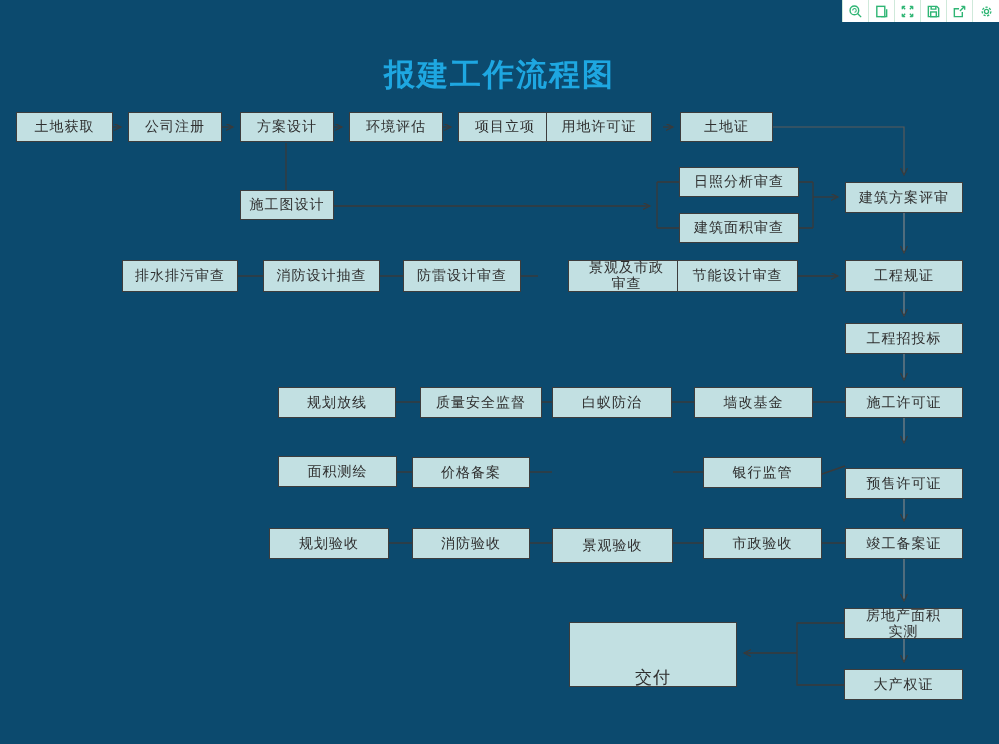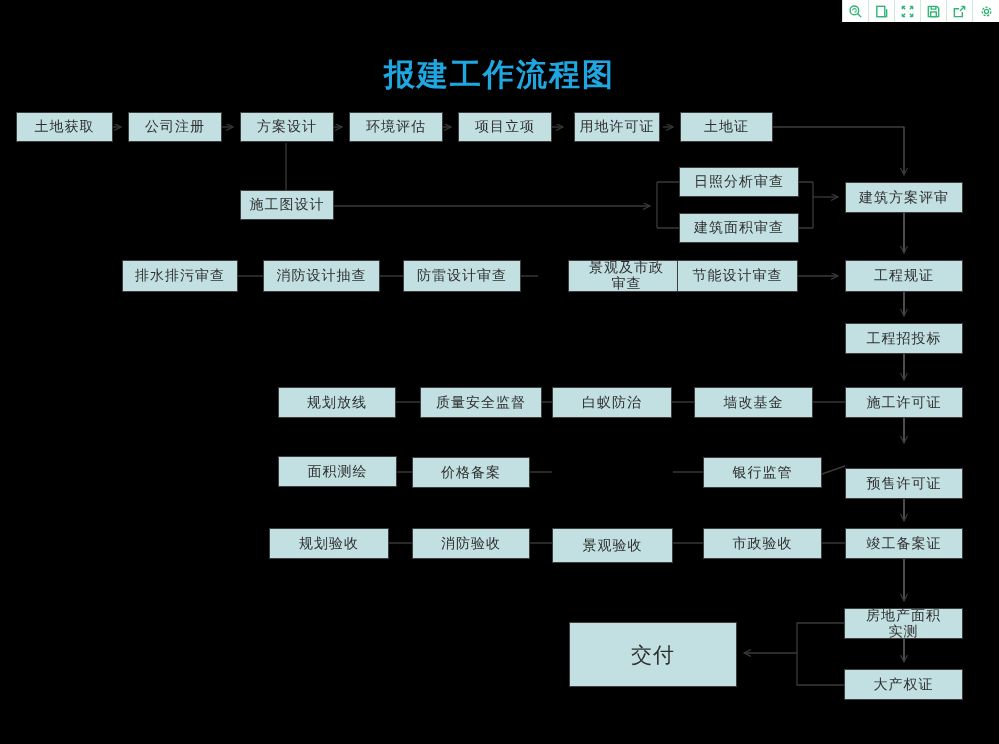--- a/index.html
+++ b/index.html
@@ -1,37 +1,37 @@
 <!DOCTYPE html>
 <html><head>
 <meta charset="utf-8">
 <style>
   * { margin:0; padding:0; box-sizing:border-box; }
   html,body { background:#ffffff; }
   #canvas {
-    position:relative; width:999px; height:744px; background:#000000;
+    position:relative; width:999px; height:744px; background:#0c4a6e;
     font-family:"Liberation Serif","DejaVu Serif",serif; overflow:hidden;
   }
   #edges { position:absolute; left:0; top:0; width:999px; height:744px; }
   .title {
     position:absolute; left:0; top:54px; width:100%; text-align:center;
     font-family:"Liberation Sans","DejaVu Sans",sans-serif;
     font-weight:bold; font-size:31px; letter-spacing:2px;
     color:var(--title-color,#1ea7e1);
   }
   .node {
     position:absolute; display:flex; align-items:center; justify-content:center;
     background:var(--node-fill,#c2e0e2);
     border:1.6px solid var(--node-border,#3d3d3d);
     color:var(--node-text,#2f2f2f);
     font-size:14px; letter-spacing:1px; text-align:center; line-height:16px;font-family:Liberation Serif, serif;
   }
   .node .lbl { display:inline-block; }
   .node.wrap .lbl { width:88px; }
-  .node.big { font-size:21px; }
+  .node.big { font-size:17px;align-items:flex-end; }
   .toolbar {
     position:absolute; top:0; right:0; height:22px; display:flex;
     background:#fff; border-left:1px solid #cfe9da; border-bottom:1px solid #cfe9da;
   }
   .tbtn {
     width:26px; height:22px; display:flex; align-items:center; justify-content:center;
     border-right:1px solid #cfe9da; cursor:pointer; background:#fff;
   }
   .tbtn:last-child { border-right:none; }
   .tbtn svg { display:block; }
@@ -166,21 +166,21 @@
     </div>
   <div class="node" style="left:240px;top:112px;width:94px;height:30px">
       <span class="lbl">方案设计</span>
     </div>
   <div class="node" style="left:349px;top:112px;width:94px;height:30px">
       <span class="lbl">环境评估</span>
     </div>
   <div class="node" style="left:458px;top:112px;width:94px;height:30px">
       <span class="lbl">项目立项</span>
     </div>
-  <div class="node" style="left:574px;top:112px;width:86px;height:30px">
+  <div class="node" style="left:546px;top:112px;width:106px;height:30px">
       <span class="lbl">用地许可证</span>
     </div>
   <div class="node" style="left:680px;top:112px;width:93px;height:30px">
       <span class="lbl">土地证</span>
     </div>
 
   <div class="node" style="left:240px;top:190px;width:94px;height:30px">
       <span class="lbl">施工图设计</span>
     </div>
   <div class="node" style="left:679px;top:167px;width:120px;height:30px">

